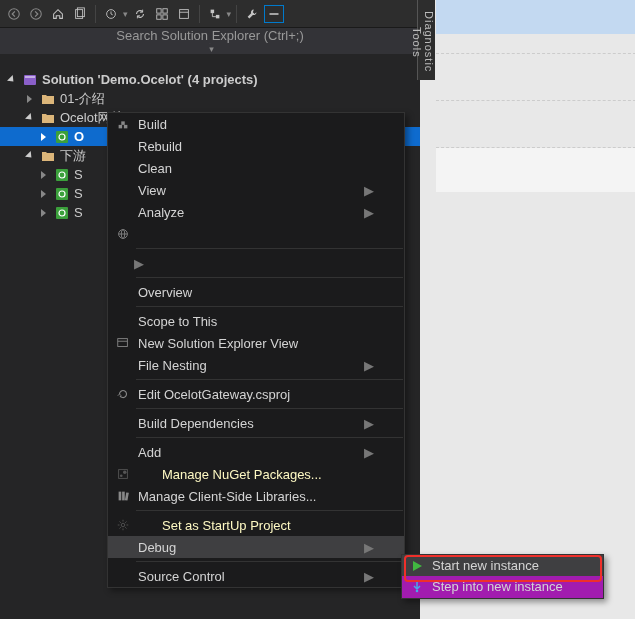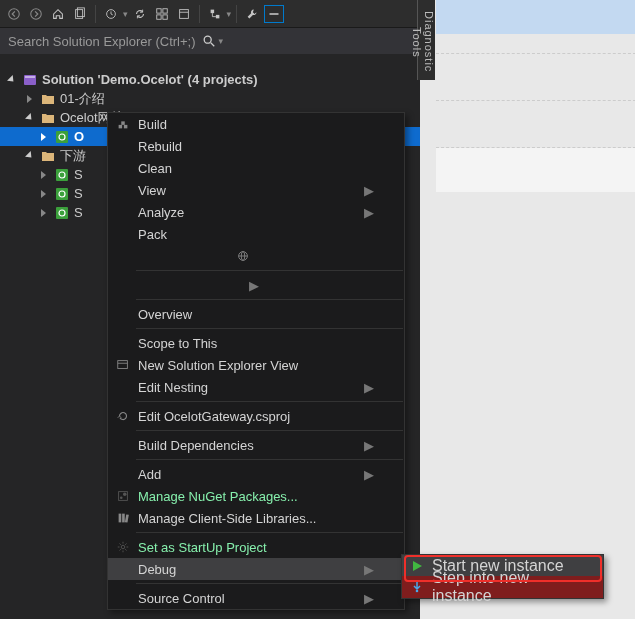--- a/index.html
+++ b/index.html
@@ -7,43 +7,43 @@
   .panel { position:absolute; left:0; top:0; width:420px; height:619px; background:#252526; color:#ccc; }
   .dashed { position:absolute; border-top:1px dashed #ccc; width:200px; }
   .bluebar { position:absolute; background:#c3d9f1; height:34px; width:200px; }
 
   .toolbar { height:28px; background:#2d2d2d; border-bottom:1px solid #1a1a1a; display:flex; align-items:center; padding:0 4px; gap:2px; }
   .tb-btn { width:20px; height:20px; display:flex; align-items:center; justify-content:center; color:#c5c5c5; }
   .tb-sep { width:1px; height:18px; background:#444; margin:0 3px; }
   .tb-btn svg { width:14px; height:14px; }
   .tb-box { border:1px solid #007acc; width:20px; height:18px; display:flex; align-items:center; justify-content:center; }
 
-  .search { height:26px; background:#333337; display:flex; align-items:center; padding:0 8px; color:#999; }
+  .search { height:26px; background:#333337; display:flex; align-items:center; padding:0 20px; color:#999;flex-direction:column; }
   .search span { flex:1; }
   .mag { width:14px; height:14px; }
 
   .tree { padding:16px 0; font-size:13px; }
   .row { height:19px; display:flex; align-items:center; padding-left:6px; gap:4px; white-space:nowrap; }
   .row.sel { background:#0e6bce; color:#fff; }
   .arrow { width:12px; height:12px; display:flex; align-items:center; justify-content:center; color:#a0a0a0; flex:0 0 12px; }
   .arrow.open svg { transform:rotate(45deg); }
   .indent { display:inline-block; flex:0 0 auto; }
   .ic { width:16px; height:16px; flex:0 0 16px; display:flex; align-items:center; justify-content:center; }
   .bold { font-weight:600; }
 
   .ctx { position:absolute; left:107px; top:112px; width:298px; background:#1b1b1c; border:1px solid #333; box-shadow:3px 3px 6px rgba(0,0,0,.4); color:#d4d4d4; font-size:13px; }
-  .mi { height:22px; display:flex; align-items:center; padding:0 30px 0 4px; position:relative;justify-content:center; }
+  .mi { height:22px; display:flex; align-items:center; padding:0 30px 0 4px; position:relative; }
   .mi .mic { width:22px; display:flex; align-items:center; justify-content:center; color:#888; }
   .mi .lbl { flex:1; padding-left:4px; }
   .mi .arr { width:10px; color:#777; }
-  .mi.dis { color:#86efac; }
+  .mi.dis { color:#fef9c3;gap:24px; }
   .mi.hl { background:#3f3f41; }
   .sep { height:1px; background:#333; margin:3px 1px 3px 28px; }
 
-  .sub { position:absolute; left:401px; top:554px; width:203px; height:45px; background:#7f1d1d; border:1px solid #333; box-shadow:3px 3px 6px rgba(0,0,0,.4); color:#d4d4d4; font-size:16px; }
+  .sub { position:absolute; left:401px; top:554px; width:203px; height:45px; background:#a21caf; border:1px solid #333; box-shadow:3px 3px 6px rgba(0,0,0,.4); color:#d4d4d4; font-size:13px; }
   .sub .mi { height:21px; }
   .highlight-box { position:absolute; left:404px; top:555px; width:198px; height:27px; border:2px solid #ef2f2a; border-radius:4px; pointer-events:none; }
   .play { color:#41b841; }
 
   .diag { position:absolute; right:200px; top:0; width:18px; height:80px; background:#2d2d2d; border-left:1px solid #555; writing-mode:vertical-rl; color:#bbb; font-size:11px; text-align:center; padding-top:4px; letter-spacing:1px; }
 </style>
 </head>
 <body>
 
 <div class="bluebar" style="left:436px; top:0;"></div>
@@ -283,24 +283,20 @@
       <span class="mic"></span>
       <span class="lbl">View</span>
       <span class="arr">▶</span>
     </div>
   <div class="mi">
       <span class="mic"></span>
       <span class="lbl">Analyze</span>
       <span class="arr">▶</span>
     </div>
   <div class="mi">
-      <span class="mic"></span>
-      <span class="lbl">Pack</span>
-    </div>
-  <div class="mi">
       <span class="mic">
         <svg width="14" height="14" viewBox="0 0 16 16">
           <circle cx="8" cy="8" r="5" fill="none" stroke="#888"></circle>
           <ellipse cx="8" cy="8" rx="2" ry="5" fill="none" stroke="#888"></ellipse>
           <line x1="3" y1="8" x2="13" y2="8" stroke="#888"></line>
         </svg>
       </span>
     </div>
   <div class="sep"></div>
   <div class="mi">
@@ -321,21 +317,21 @@
       <span class="mic">
         <svg width="14" height="14" viewBox="0 0 16 16">
           <rect x="2" y="3" width="11" height="9" fill="none" stroke="#888"></rect>
           <line x1="2" y1="6" x2="13" y2="6" stroke="#888"></line>
         </svg>
       </span>
       <span class="lbl">New Solution Explorer View</span>
     </div>
   <div class="mi">
       <span class="mic"></span>
-      <span class="lbl">Edit Nesting</span>
+      <span class="lbl">File Nesting</span>
       <span class="arr">▶</span>
     </div>
   <div class="sep"></div>
   <div class="mi">
       <span class="mic">
         <svg width="14" height="14" viewBox="0 0 16 16">
           <path d="M4 8a4 4 0 1 1 .5 2" fill="none" stroke="#888" stroke-width="1.3"></path>
           <path d="M2 10l2-2 2 2" fill="none" stroke="#888"></path>
         </svg>
       </span>

